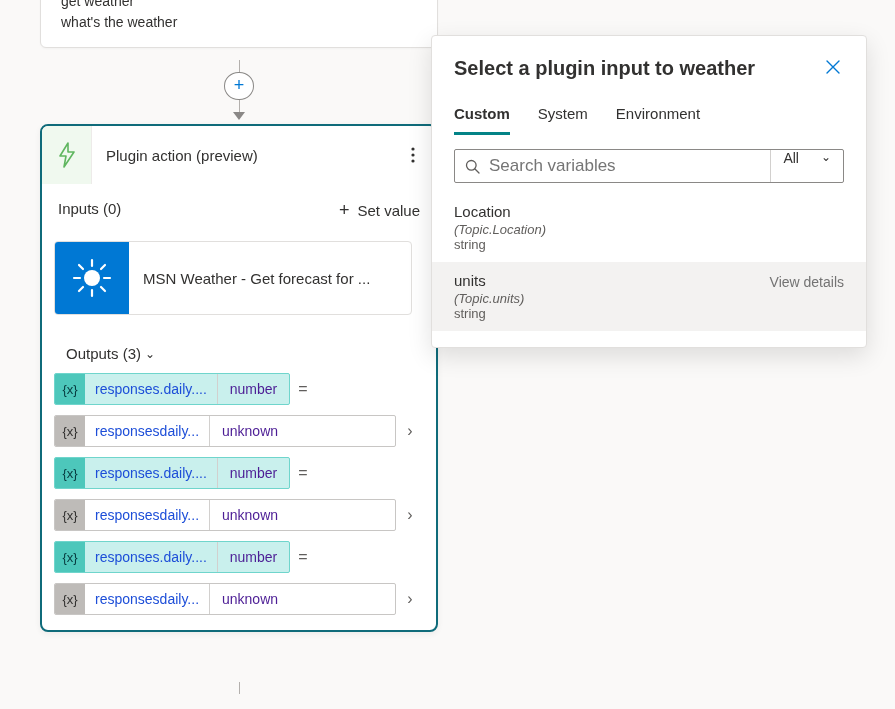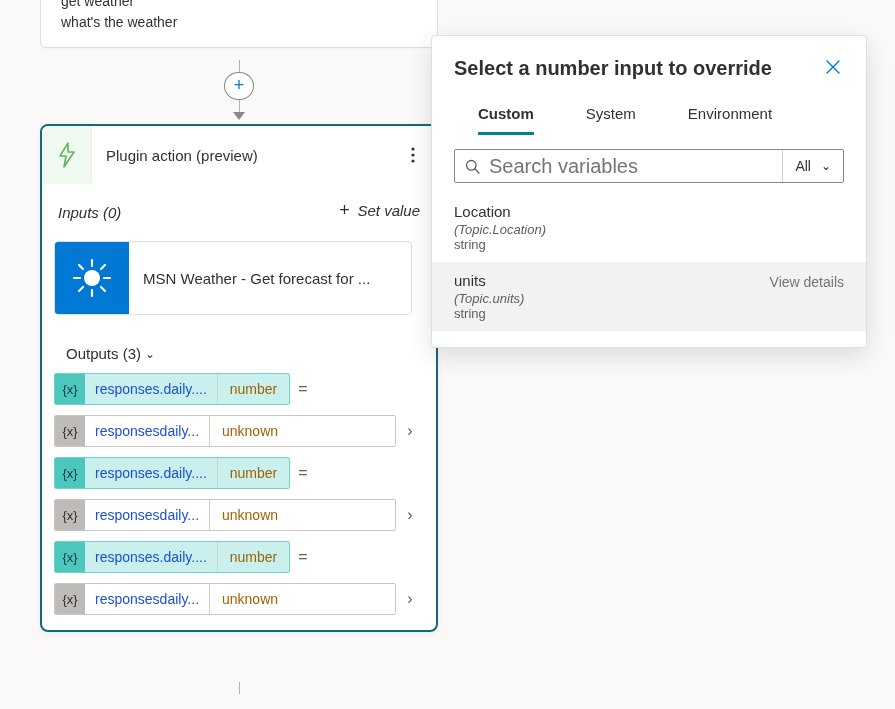--- a/index.html
+++ b/index.html
@@ -97,24 +97,23 @@
     .kebab {
       width: 30px; height: 30px;
       display: flex; align-items: center; justify-content: center;
       cursor: pointer;
       font-size: 18px;
       color: #323130;
     }
 
     .inputs-row {
       display: flex;
-      align-items: flex-end;
+      align-items: flex-start;
       justify-content: space-between;
       padding: 16px 16px 10px 16px;
-      font-style: italic;
     }
     .inputs-label { font-size: 15px; }
     .set-value {
       display: flex; align-items: center; gap: 8px;
       font-size: 15px;
       cursor: pointer;
       color: #323130;
     }
     .set-value .plus { font-size: 18px; font-weight: 300; }
 
@@ -182,21 +181,21 @@
     .chip-icon.gray { background: #bebbb8; color: #323130; }
     .chip-name {
       padding: 0 10px;
       font-size: 14px;
       color: #1d4ed8;
       white-space: nowrap;
     }
     .chip-type {
       padding: 0 12px;
       font-size: 14px;
-      color: #a16207;
+      color: #4c1d95;
       border-left: 1px solid #d2d0ce;
       height: 100%;
       display:flex; align-items:center;
     }
     .equals {
       padding: 0 8px;
       color: #605e5c;
       font-size: 16px;
     }
     .row-full { width: 100%; }
@@ -247,21 +246,20 @@
       display: flex;
       gap: 28px;
       padding: 6px 22px 0 22px;
     }
     .tab {
       padding: 8px 0 10px 0;
       font-size: 15px;
       cursor: pointer;
       color: #323130;
       border-bottom: 3px solid transparent;
-      margin-left: 24px;
     }
     .tab.active {
       font-weight: 600;
       border-bottom-color: #038387;
     }
 
     .search-row {
       margin: 14px 22px 10px 22px;
       display: flex;
       border: 1px solid #8a8886;
@@ -271,29 +269,29 @@
     }
     .search-icon {
       width: 34px;
       display:flex; align-items:center; justify-content:center;
       color: #605e5c;
     }
     .search-input {
       flex: 1;
       border: none;
       outline: none;
-      font-size: 20px;
+      font-size: 17px;
       color: #8b5cf6;
       background: transparent;
     }
     .search-filter {
       border-left: 1px solid #d2d0ce;
       padding: 0 12px;
       height: 100%;
-      display:flex; align-items:center; gap:10px;
+      display:flex; align-items:flex-start; gap:22px;
       font-size: 14px;
       cursor: pointer;
     }
 
     .var-list { padding-bottom: 16px; }
     .var-item {
       padding: 10px 22px 10px 22px;
       cursor: pointer;
       position: relative;
     }
@@ -427,21 +425,21 @@
       </div>
     </div>
 </div>
 
 <div class="bottom-connector">
   <div class="vline-short"></div>
 </div>
 
 <div class="panel">
   <div class="panel-head">
-    <div class="panel-title">Select a number input to override</div>
+    <div class="panel-title">Select a plugin input to weather</div>
     <div class="close-x">
       <svg width="14" height="14" viewBox="0 0 14 14">
         <path d="M1 1 L13 13 M13 1 L1 13" stroke="#0078d4" stroke-width="1.4" stroke-linecap="round"></path>
       </svg>
     </div>
   </div>
 
   <div class="tabs" id="tabs">
       <div class="tab active">Custom</div>
       <div class="tab">System</div>

